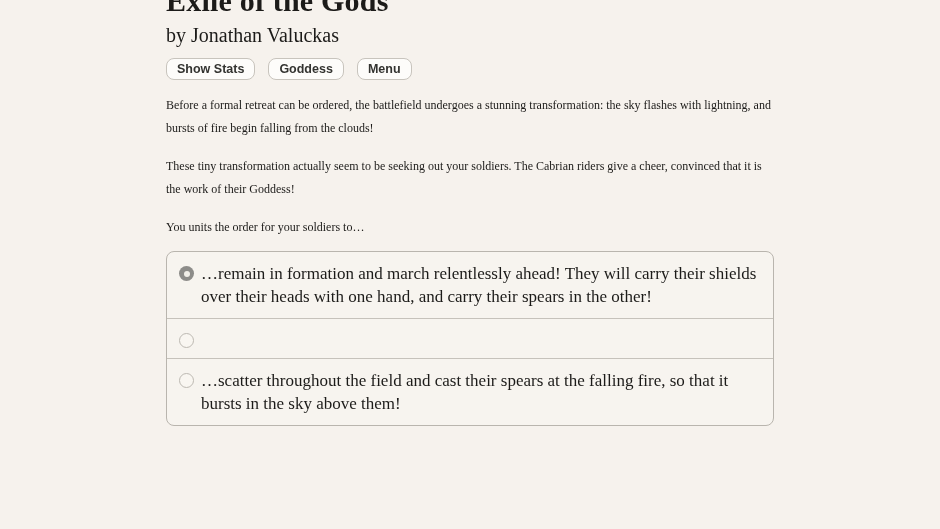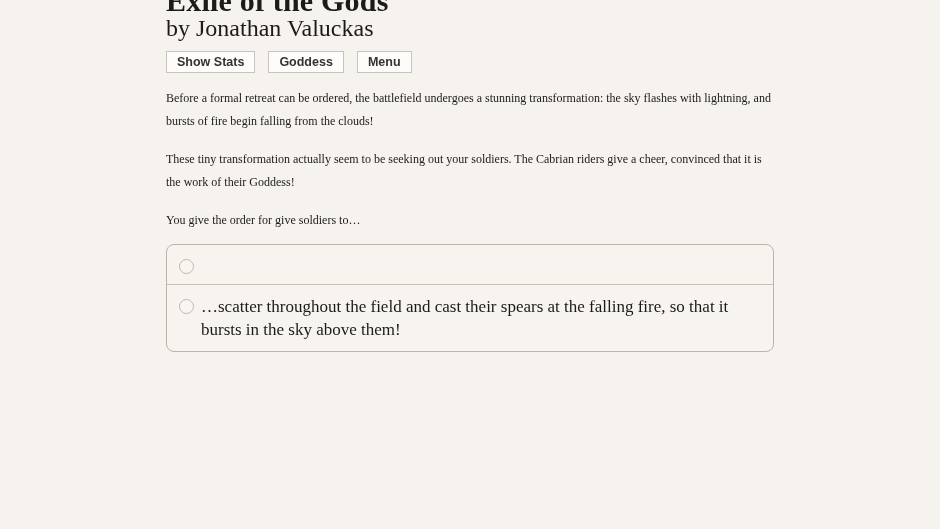--- a/index.html
+++ b/index.html
@@ -21,37 +21,38 @@
   }
   .page-title {
     font-size: 30px;
     line-height: 30px;
     font-weight: 700;
     margin: -14px 0 0 0;
     letter-spacing: 0.2px;
     white-space: nowrap;
   }
   .byline {
-    font-size: 24px;
+    font-size: 20px;
     line-height: 24px;
+    margin-top: 7px;
   }
   .toolbar {
     margin-top: 11px;
     display: flex;
     gap: 13px;
     align-items: center;
   }
   .toolbar button {
     font-family: "Liberation Sans", sans-serif;
     font-size: 12.5px;
     font-weight: 700;
     color: #333330;
     background: #fdfcfa;
     border: 1px solid #c8c4bd;
-    border-radius: 0;
+    border-radius: 8px;
     padding: 3px 10px 3px 10px;
     line-height: 14px;
     cursor: pointer;
   }
   .story p {
     font-size: 12px;
     line-height: 23px;
     margin: 15px 0 0 0;
   }
   .story p:first-child { margin-top: 14px; }
@@ -112,24 +113,28 @@
 
   <div class="toolbar">
     <button>Show Stats</button>
     <button>Goddess</button>
     <button>Menu</button>
   </div>
 
   <div class="story">
     <p>Before a formal retreat can be ordered, the battlefield undergoes a stunning transformation: the sky flashes with lightning, and bursts of fire begin falling from the clouds!</p>
     <p>These tiny transformation actually seem to be seeking out your soldiers. The Cabrian riders give a cheer, convinced that it is the work of their Goddess!</p>
-    <p>You give the order for give soldiers to…</p>
+    <p>You units the order for your soldiers to…</p>
   </div>
 
   <div class="choice-group">
+    <label class="choice-row">
+      <span class="radio checked"></span>
+      <span class="choice-text">…remain in formation and march relentlessly ahead! They will carry their shields over their heads with one hand, and carry their spears in the other!</span>
+    </label>
     <label class="choice-row">
       <span class="radio"></span>
     </label>
     <label class="choice-row">
       <span class="radio"></span>
       <span class="choice-text">…scatter throughout the field and cast their spears at the falling fire, so that it bursts in the sky above them!</span>
     </label>
   </div>
 
 </div>

